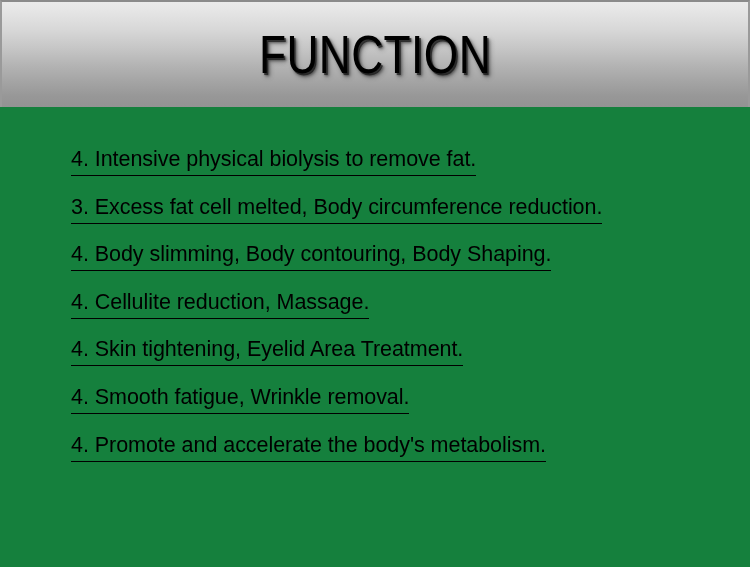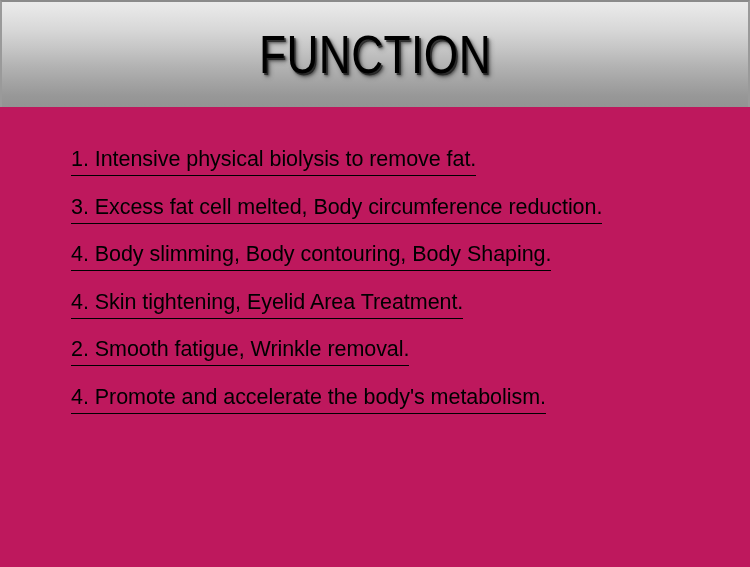--- a/index.html
+++ b/index.html
@@ -12,21 +12,21 @@
     height: 567px;
     background: #ffffff;
     font-family: "Liberation Sans", sans-serif;
     overflow: hidden;
   }
 
   #slide {
     position: relative;
     width: 750px;
     height: 567px;
-    background: #be185d;
+    background: #15803d;
     box-sizing: border-box;
   }
 
   
   #header-band {
     position: absolute;
     left: 0;
     top: 0;
     width: 750px;
     height: 107px;
@@ -103,21 +103,22 @@
 </head>
 <body>
 
 <div id="slide">
 
   <div id="header-band">
     <div id="header-title">FUNCTION</div>
   </div>
 
   <ul id="function-list">
-    <li><span class="item-text">1. Intensive physical biolysis to remove fat.</span></li>
+    <li><span class="item-text">4. Intensive physical biolysis to remove fat.</span></li>
     <li><span class="item-text">3. Excess fat cell melted, Body circumference reduction.</span></li>
     <li><span class="item-text">4. Body slimming, Body contouring, Body Shaping.</span></li>
+    <li><span class="item-text">4. Cellulite reduction, Massage.</span></li>
     <li><span class="item-text">4. Skin tightening, Eyelid Area Treatment.</span></li>
-    <li><span class="item-text">2. Smooth fatigue, Wrinkle removal.</span></li>
+    <li><span class="item-text">4. Smooth fatigue, Wrinkle removal.</span></li>
     <li><span class="item-text">4. Promote and accelerate the body's metabolism.</span></li>
   </ul>
 
 </div>
 
 </body></html>

